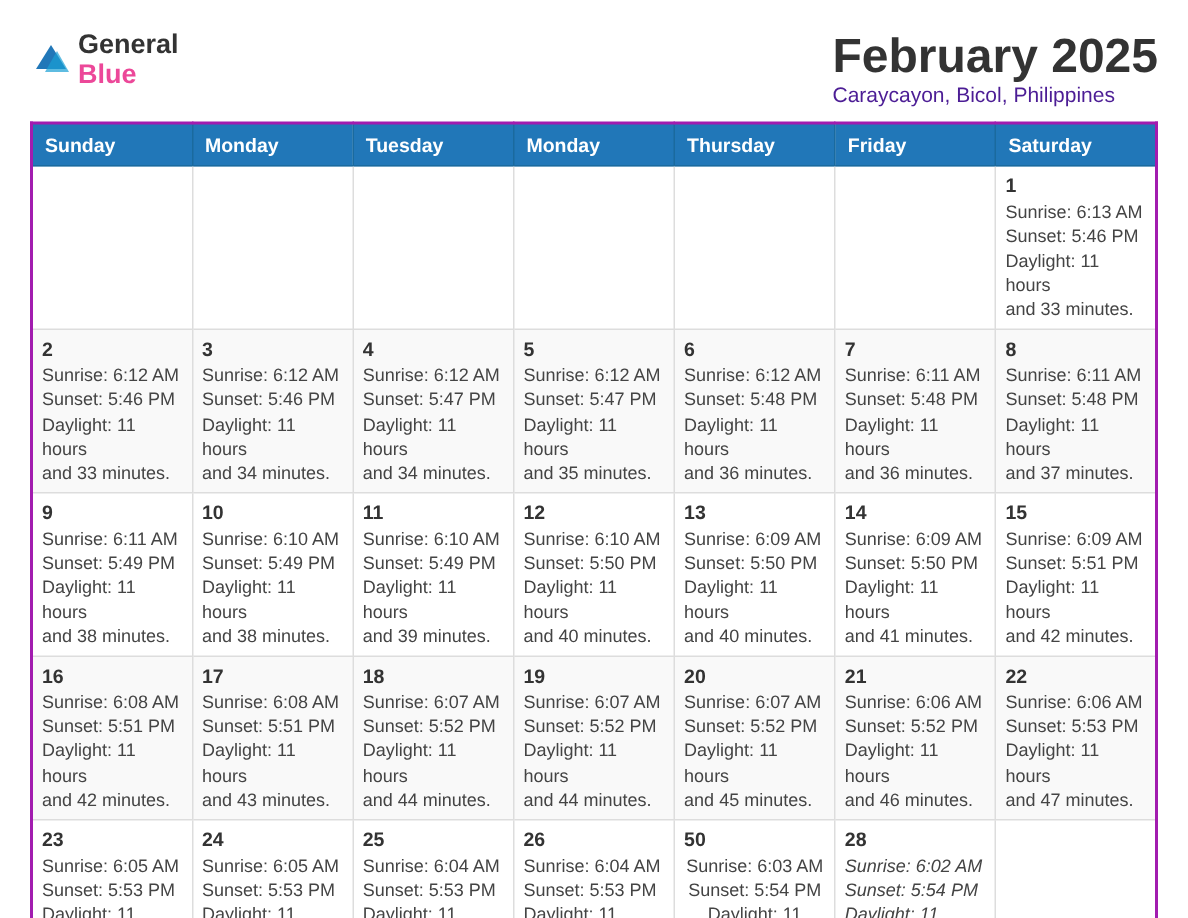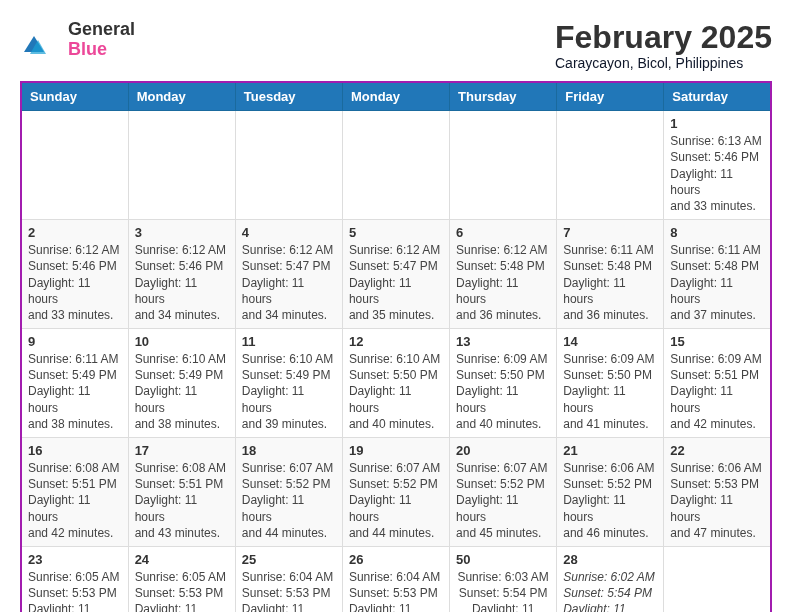--- a/index.html
+++ b/index.html
@@ -11,22 +11,22 @@
       padding: 20px;
     }
     .header {
       display: flex;
       justify-content: space-between;
       align-items: flex-start;
       margin-bottom: 10px;
     }
     .logo {
       display: flex;
-      align-items: flex-end;
-      gap: 20px;
+      align-items: center;
+      gap: 4px;
     }
     .logo-text {
       font-size: 18px;
       font-weight: bold;
       line-height: 1.1;
     }
     .logo-general { color: #333; }
     .logo-blue { color: #ec4899; }
     .logo-icon {
       width: 28px;
@@ -35,21 +35,21 @@
     .title-block {
     }
     .month-year {
       font-size: 32px;
       font-weight: bold;
       color: #333;
       line-height: 1.1;
     }
     .location {
       font-size: 14px;
-      color: #0f172a;
+      color: #4c1d95;
     }
     .calendar {
       width: 100%;
       border-collapse: collapse;
       border: 2px solid #a21caf;
     }
     .calendar th {
       background-color: #2177b8;
       color: #fff;
       text-align: left;

